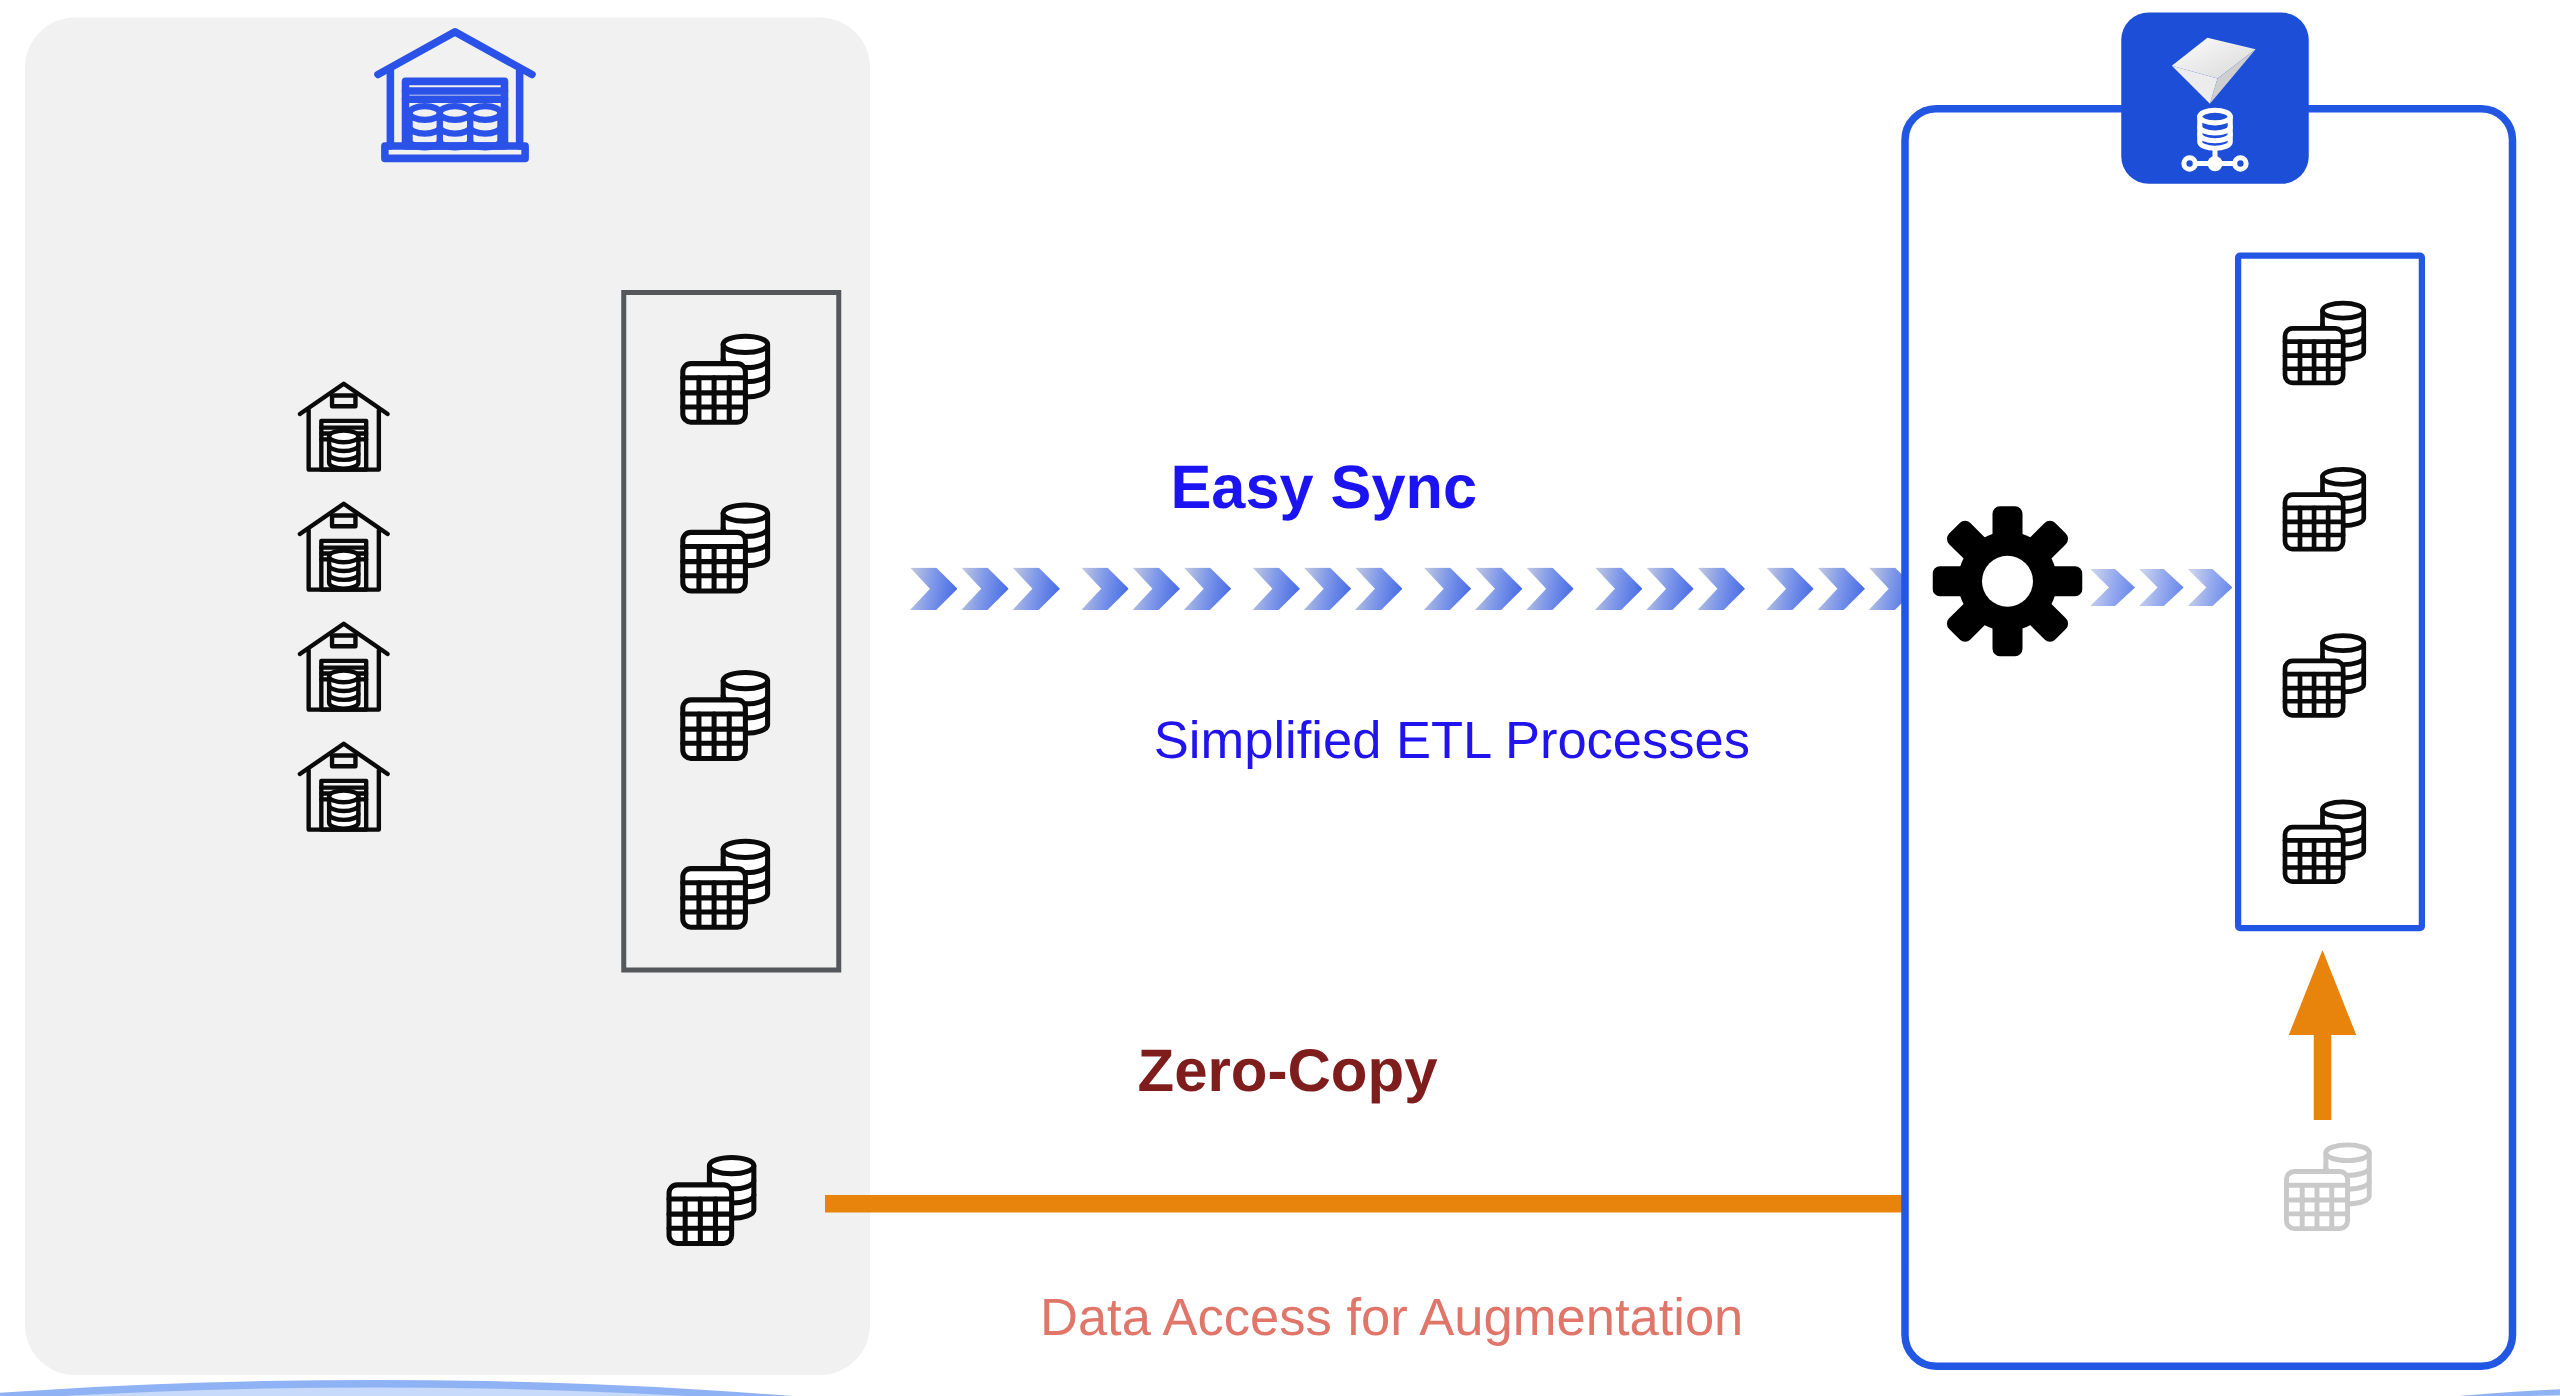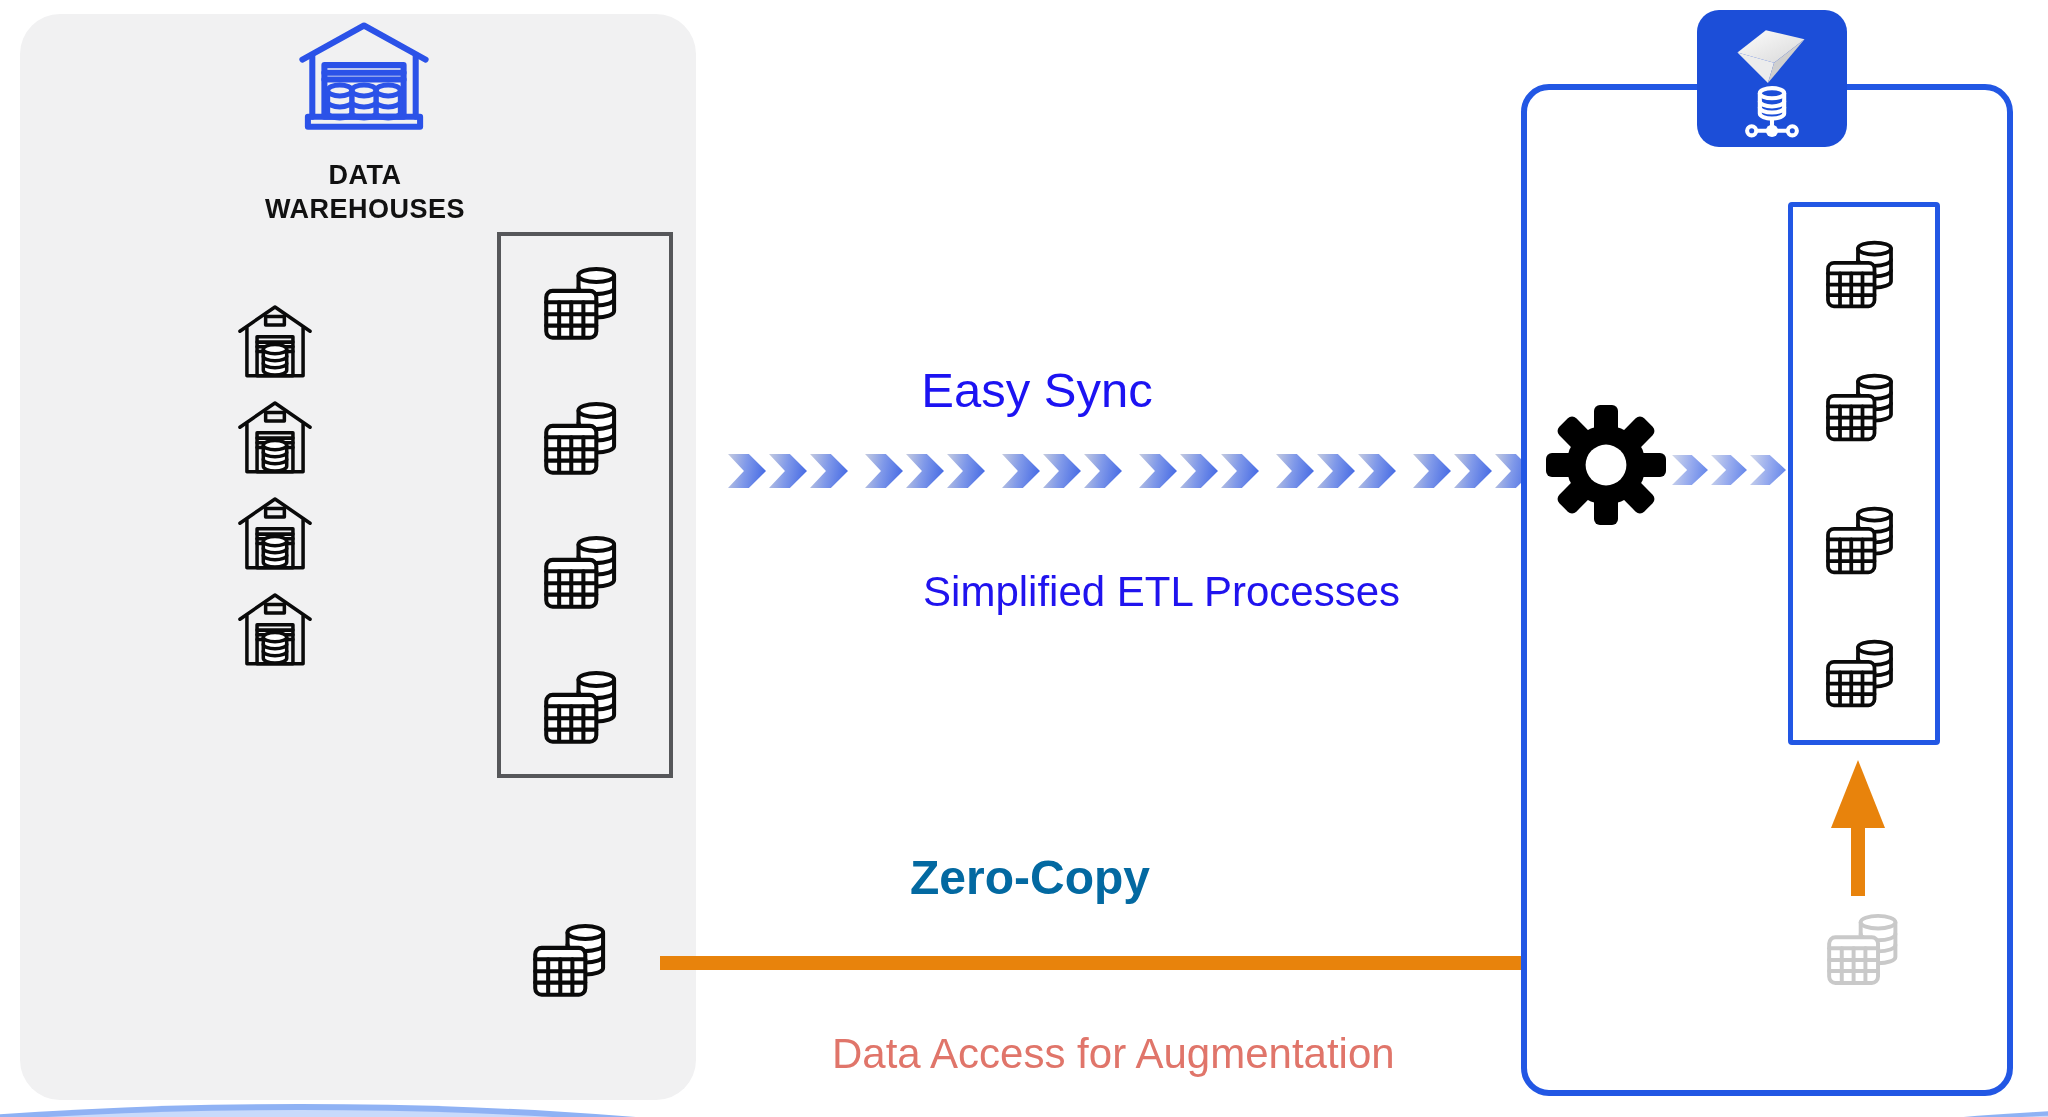--- a/index.html
+++ b/index.html
@@ -24,30 +24,30 @@
   .stage-box{
     left:497px;top:232px;width:168px;height:538px;
     border:4px solid #56575a;display:flex;flex-direction:column;
     justify-content:space-around;align-items:center;
   }
   .tbl{width:84px;height:76px;color:#0a0a0a;}
   .tbl svg,.wh-big svg{width:100%;height:100%;}
 
   
   .easy-sync{
-    left:752px;top:362px;width:570px;text-align:center;
-    font-size:49px;font-weight:normal;color:#1c13f2;
+    left:774px;top:362px;width:570px;text-align:center;
+    font-size:49px;font-weight:bold;color:#1c13f2;
   }
   .simplified{
     left:830px;top:568px;width:570px;text-align:right;
     font-size:42px;color:#2013ee;
   }
   .zero-copy{
-    left:745px;top:850px;width:570px;text-align:center;
-    font-size:48px;font-weight:bold;color:#0369a1;
+    left:745px;top:830px;width:570px;text-align:center;
+    font-size:48px;font-weight:bold;color:#7f1d1d;
   }
   .data-access{
     left:832px;top:1030px;width:570px;
     font-size:42px;color:#e0756a;
   }
 
   
   .chev-row{left:728px;top:454px;display:flex;gap:17px;}
   .chev-group{display:flex;gap:3px;}
   .chev{
@@ -159,24 +159,20 @@
       </g>
     </symbol>
   </defs>
 </svg>
 
 <div class="abs left-panel">
   <div class="abs wh-big" style="left:278px;top:2px;">
     <svg viewBox="0 0 120 104">
         <use href="#sym-warehouse-big"></use>
       </svg>
-  </div>
-  <div class="abs src-title" style="left:130px;top:144px;">
-    <div>DATA</div>
-    <div>WAREHOUSES</div>
   </div>
   <div class="abs wh-col" style="left:216px;top:286px;">
     <svg viewBox="0 0 100 100">
         <use href="#sym-warehouse"></use>
       </svg>
     <svg viewBox="0 0 100 100">
         <use href="#sym-warehouse"></use>
       </svg>
     <svg viewBox="0 0 100 100">
         <use href="#sym-warehouse"></use>

